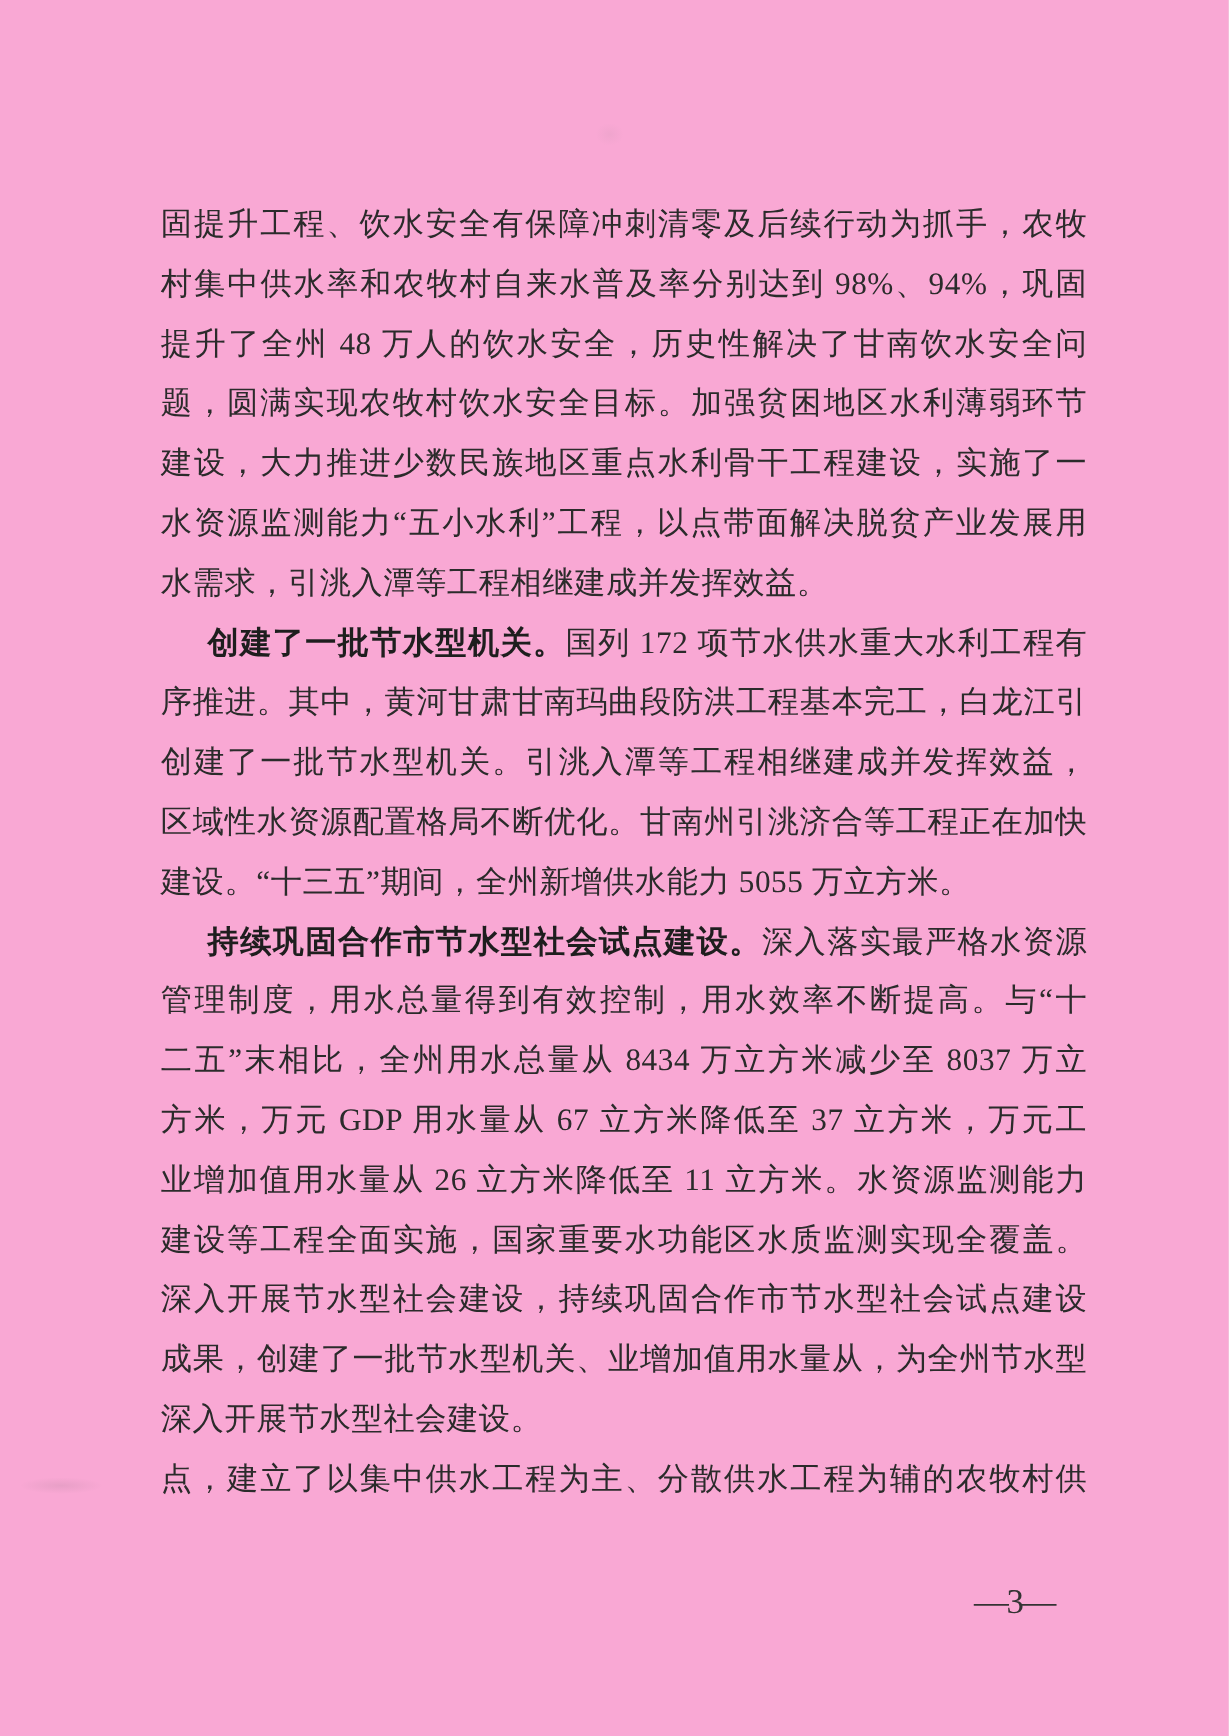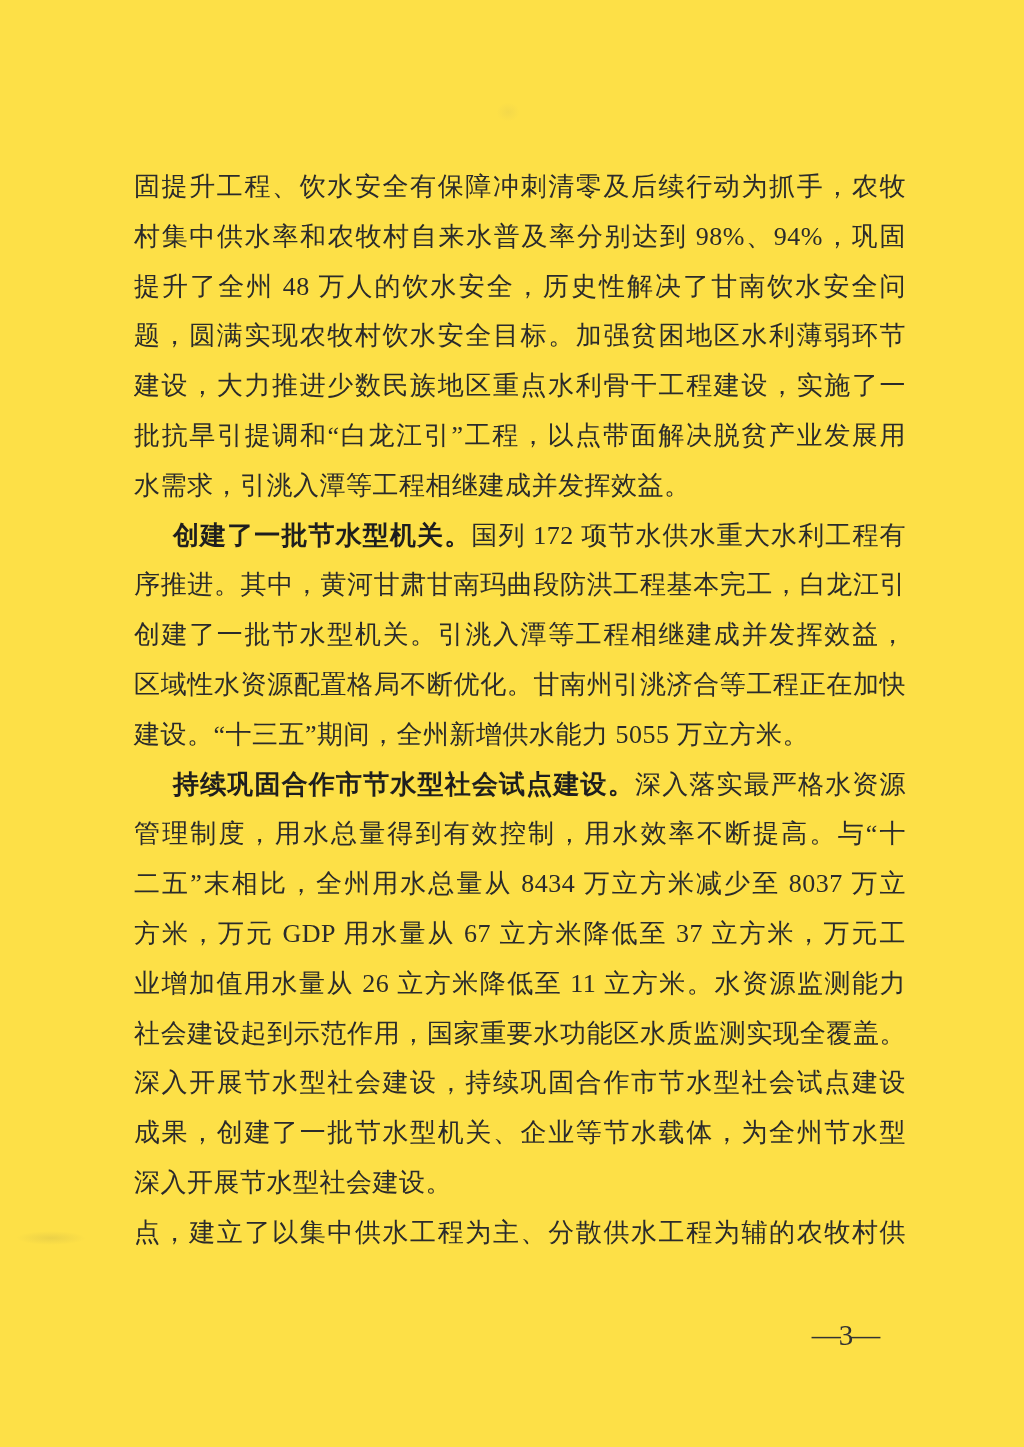--- a/index.html
+++ b/index.html
@@ -4,21 +4,21 @@
 <style>
   html, body {
     margin: 0;
     padding: 0;
     background: #e8e8e8;
   }
   .page {
     position: relative;
     width: 1024px;
     height: 1447px;
-    background: #fde047;
+    background: #f9a8d4;
     overflow: hidden;
     font-family: "Liberation Serif", serif;
     color: #262626;
   }
   .text-block {
     position: absolute;
     left: 134px;
     top: 162px;
     width: 772px;
   }
@@ -81,37 +81,37 @@
 <div class="page">
 
   <div class="smudge-2"></div>
 
   <div class="text-block">
     <div class="line jy"><span>固提升工程、饮水安全有保障冲刺清零及后续行动为抓手，农牧</span></div>
     <div class="line jy"><span>村集中供水率和农牧村自来水普及率分别达到 98%、94%，巩固</span></div>
     <div class="line jy"><span>提升了全州 48 万人的饮水安全，历史性解决了甘南饮水安全问</span></div>
     <div class="line jy"><span>题，圆满实现农牧村饮水安全目标。加强贫困地区水利薄弱环节</span></div>
     <div class="line jy"><span>建设，大力推进少数民族地区重点水利骨干工程建设，实施了一</span></div>
-    <div class="line jy"><span>批抗旱引提调和“白龙江引”工程，以点带面解决脱贫产业发展用</span></div>
+    <div class="line jy"><span>水资源监测能力“五小水利”工程，以点带面解决脱贫产业发展用</span></div>
     <div class="line last"><span>水需求，引洮入潭等工程相继建成并发挥效益。</span></div>
 
     <div class="line jy ind"><span class="b">创建了一批节水型机关。</span><span>国列 172 项节水供水重大水利工程有</span></div>
     <div class="line jy"><span>序推进。其中，黄河甘肃甘南玛曲段防洪工程基本完工，白龙江引</span></div>
     <div class="line jy"><span>创建了一批节水型机关。引洮入潭等工程相继建成并发挥效益，</span></div>
     <div class="line jy"><span>区域性水资源配置格局不断优化。甘南州引洮济合等工程正在加快</span></div>
     <div class="line last"><span>建设。“十三五”期间，全州新增供水能力 5055 万立方米。</span></div>
 
     <div class="line jy ind"><span class="b">持续巩固合作市节水型社会试点建设。</span><span>深入落实最严格水资源</span></div>
     <div class="line jy"><span>管理制度，用水总量得到有效控制，用水效率不断提高。与“十</span></div>
     <div class="line jy"><span>二五”末相比，全州用水总量从 8434 万立方米减少至 8037 万立</span></div>
     <div class="line jy"><span>方米，万元 GDP 用水量从 67 立方米降低至 37 立方米，万元工</span></div>
     <div class="line jy"><span>业增加值用水量从 26 立方米降低至 11 立方米。水资源监测能力</span></div>
-    <div class="line jy"><span>社会建设起到示范作用，国家重要水功能区水质监测实现全覆盖。</span></div>
+    <div class="line jy"><span>建设等工程全面实施，国家重要水功能区水质监测实现全覆盖。</span></div>
     <div class="line jy"><span>深入开展节水型社会建设，持续巩固合作市节水型社会试点建设</span></div>
-    <div class="line jy"><span>成果，创建了一批节水型机关、企业等节水载体，为全州节水型</span></div>
+    <div class="line jy"><span>成果，创建了一批节水型机关、业增加值用水量从，为全州节水型</span></div>
     <div class="line last"><span>深入开展节水型社会建设。</span></div>
 
     <div class="line jy"><span>点，建立了以集中供水工程为主、分散供水工程为辅的农牧村供</span></div>
   </div>
 
   <div class="smudge-1"></div>
 
   <div class="page-number">—3—</div>
 
 </div>

